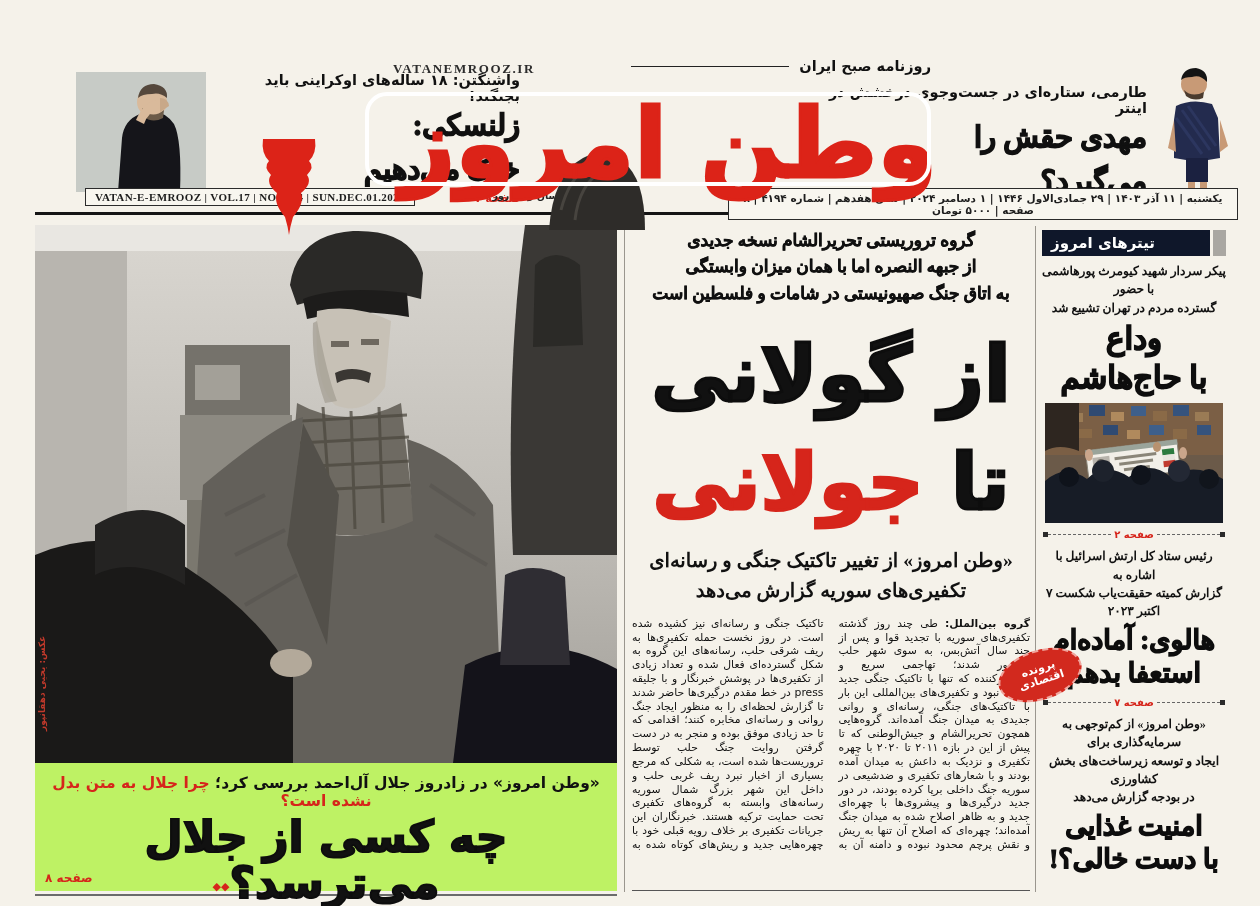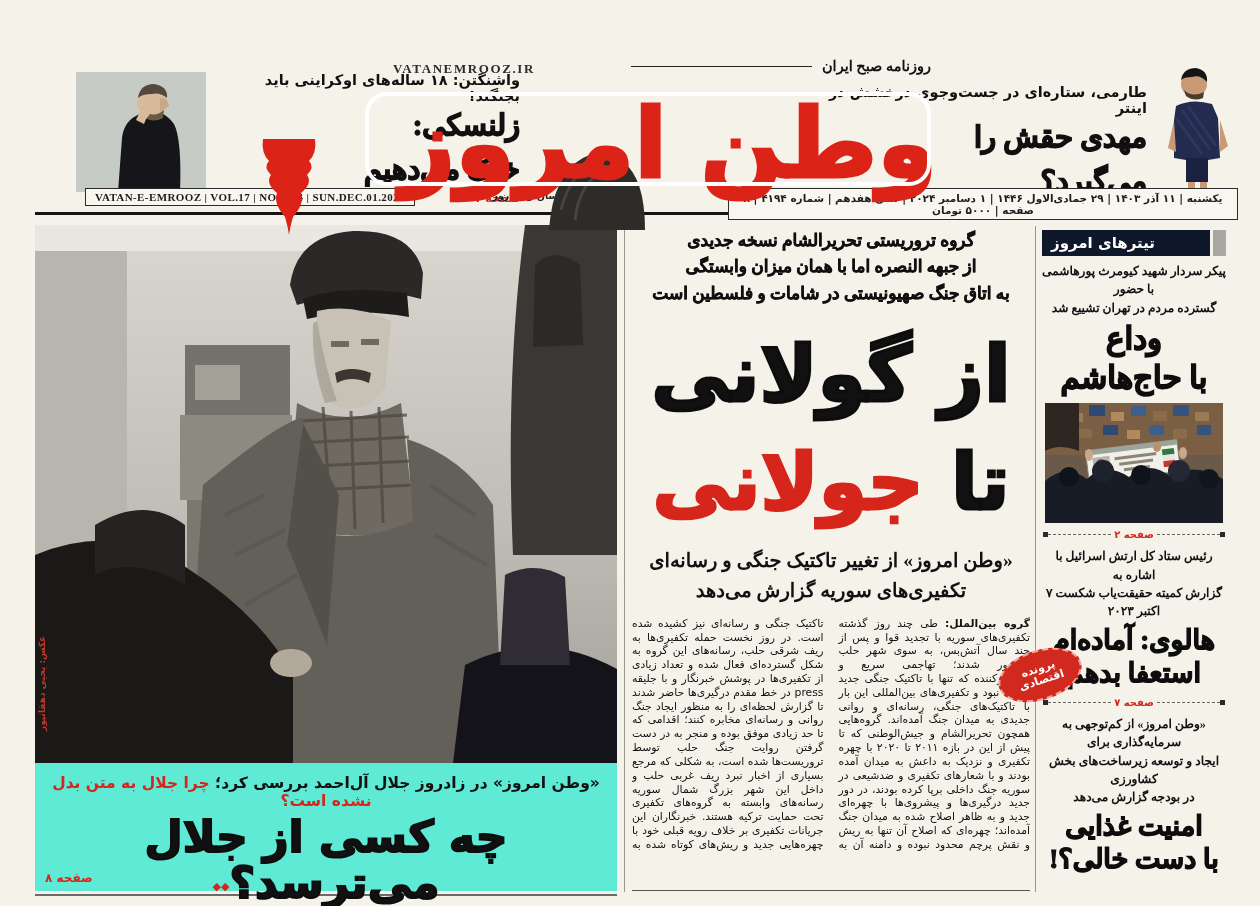--- a/index.html
+++ b/index.html
@@ -7,21 +7,21 @@
         overflow:hidden;font-family:"DejaVu Sans",sans-serif;color:#111;}
   .abs{position:absolute;}
   .pre{white-space:pre-line;font-family:Liberation Serif, serif;}
   .red{color:#d6251b;}
 
   
   .logo-block{left:345px;top:44px;width:592px;height:170px;z-index:6;}
   .logo-site{position:absolute;left:48px;top:17px;font-family:"Liberation Serif",serif;
              font-size:13px;letter-spacing:1.6px;color:#2c2c2c;font-weight:bold;}
   .logo-tagline{position:absolute;right:6px;top:14px;width:300px;display:flex;align-items:center;gap:10px;
-                font-size:14.5px;font-weight:bold;letter-spacing:.5px;direction:rtl;font-family:Liberation Serif, serif;}
+                font-size:14.5px;font-weight:bold;letter-spacing:.5px;direction:rtl;}
   .logo-tagline::after{content:"";flex:1;border-top:1.6px solid #222;}
   .logo-cal{position:absolute;left:0;right:0;top:38px;text-align:right;direction:rtl;
             font-size:96px;font-weight:bold;color:#dc2318;line-height:1.3;
             -webkit-text-stroke:3px #dc2318;letter-spacing:-2px;}
   .logo-frame{position:absolute;left:20px;right:6px;top:48px;bottom:28px;
               border:4px solid #fff;border-radius:22px;pointer-events:none;}
   .logo-drop{position:absolute;left:253px;top:139px;width:72px;height:96px;z-index:7;}
 
   .mast-story{z-index:3;}
   .mast-kicker{font-size:14.5px;font-weight:bold;direction:rtl;text-align:right;}
@@ -44,21 +44,21 @@
 
   
   .vline{top:226px;height:666px;width:1px;background:#9a968e;z-index:1;}
   .vline1{left:624px;} .vline2{left:1035px;}
 
   
   .main-photo{left:35px;top:225px;width:582px;height:538px;z-index:2;}
   .breakout-cap{left:545px;top:150px;width:104px;height:80px;z-index:5;}
   .photo-credit{left:37px;top:636px;height:130px;writing-mode:vertical-rl;transform:rotate(180deg);
                 font-size:9px;color:#c0392b;font-weight:bold;z-index:3;direction:rtl;}
-  .gray-block{left:35px;top:763px;width:582px;height:128px;background:#5eead4;z-index:2;
+  .gray-block{left:35px;top:763px;width:582px;height:128px;background:#bef264;z-index:2;
               text-align:center;direction:rtl;}
   .jalal-kicker{margin-top:11px;font-size:15.5px;font-weight:bold;}
   .jalal-head{margin-top:4px;font-size:44px;font-weight:bold;line-height:1.05;
               -webkit-text-stroke:2px #0d0d0d;}
   .jalal-orn{font-size:11px;color:#d6251b;-webkit-text-stroke:0;vertical-align:8px;letter-spacing:-2px;}
   .jalal-page{position:absolute;left:10px;bottom:6px;font-size:12px;font-weight:bold;color:#d6251b;}
   .rule-photo{left:35px;top:894px;width:582px;height:2px;background:#6b6b6b;}
 
   
   .center-col{left:632px;top:228px;width:398px;direction:rtl;text-align:center;}

